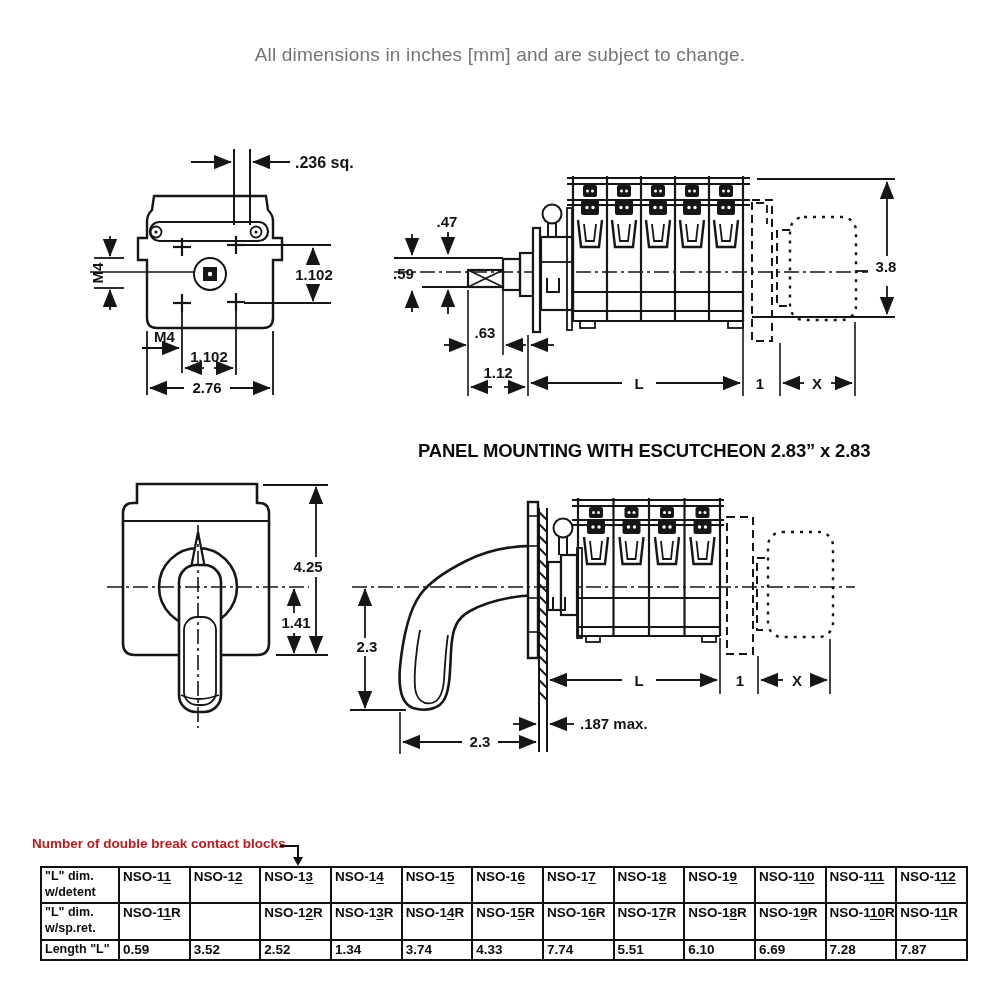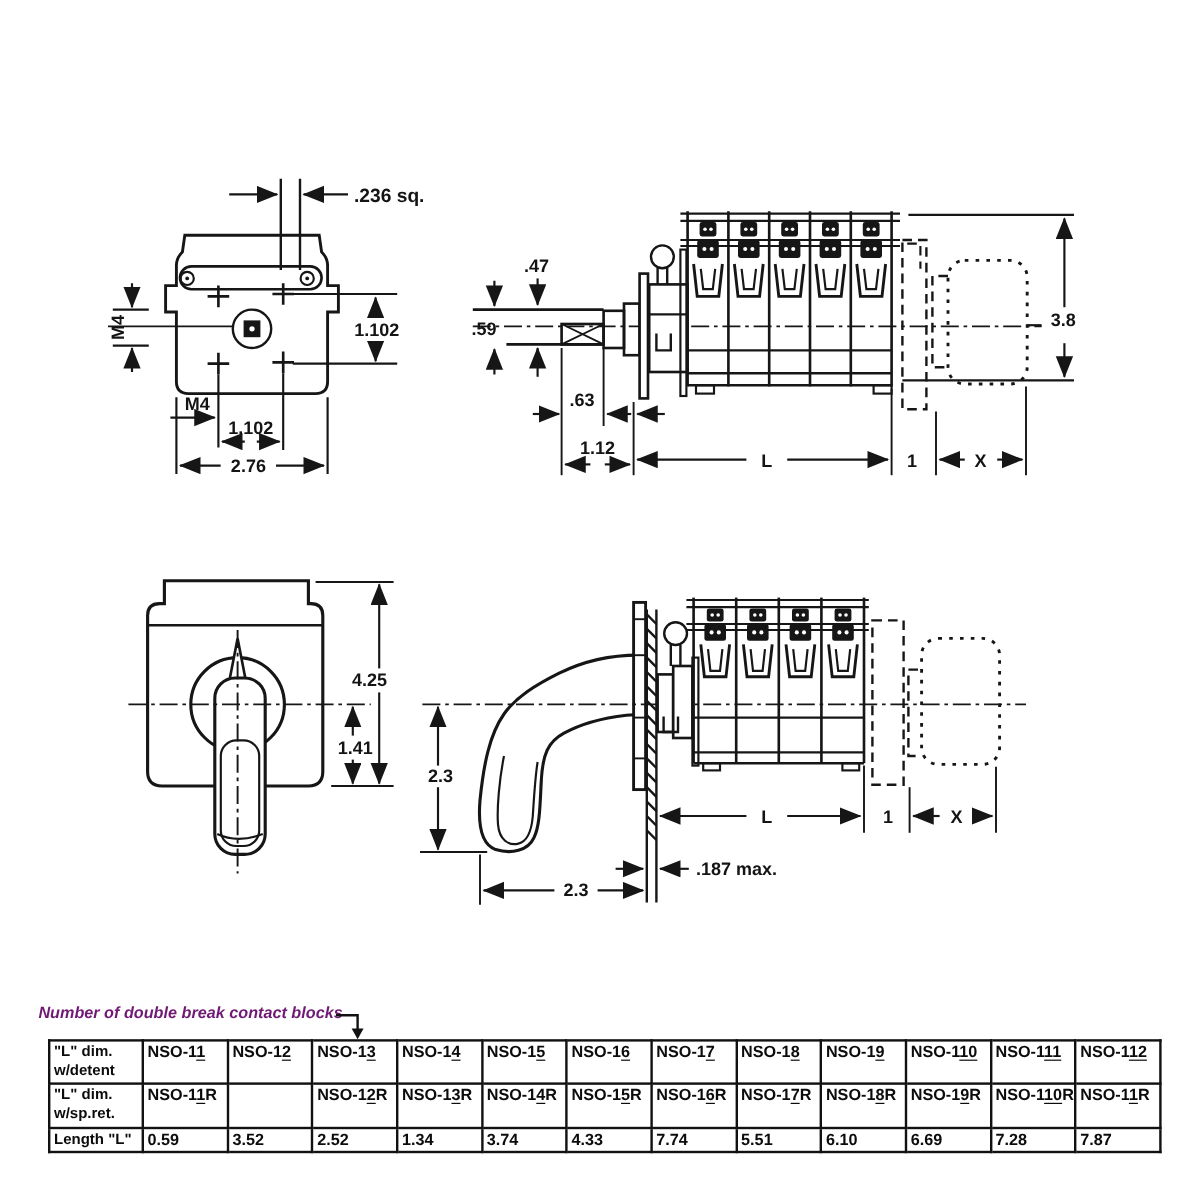--- a/index.html
+++ b/index.html
@@ -10,34 +10,35 @@
   .panel-heading{position:absolute;left:418px;top:440px;font-size:18.5px;font-weight:700;
         letter-spacing:-.2px;color:#0c0c0c;white-space:nowrap;}
   .fig{position:absolute;}
   svg{display:block;}
   .ln{stroke:#161616;fill:none;stroke-width:2;}
   .t1{stroke-width:1.6;} .t18{stroke-width:1.8;} .t22{stroke-width:2.2;} .t24{stroke-width:2.4;} .t26{stroke-width:2.6;}
   .wfill{fill:#fff;}
   .dash{stroke-dasharray:8 5;} .dot{stroke-dasharray:3 6;} .cline{stroke-dasharray:15 4 3 4;}
   .dt{font-family:"Liberation Sans",sans-serif;font-size:15px;font-weight:700;fill:#141414;stroke:none;}
   .dt-lg{font-size:16px;}
-  .caption{position:absolute;left:32px;top:836px;font-size:13.5px;font-weight:700;color:#701a75;font-style:italic;}
+  .caption{position:absolute;left:32px;top:836px;font-size:13.5px;font-weight:700;color:#b91c1c;}
   table.dims{position:absolute;left:40px;top:866px;width:928px;border-collapse:collapse;
         table-layout:fixed;background:#fff;}
   table.dims td{border:2px solid #111;padding:1px 3px;vertical-align:top;
         font-size:13.5px;font-weight:700;color:#0c0c0c;overflow:hidden;white-space:nowrap;}
   table.dims td.lbl{font-size:12.5px;white-space:pre-line;line-height:1.25;}
   .u{text-decoration:underline;text-underline-offset:2px;}
   tr.r1 td{height:32px;} tr.r2 td{height:33px;} tr.r3 td{height:16px;}
 </style>
 </head>
 <body>
 
 <div class="canvas">
 
+  <div class="note">All dimensions in inches [mm] and are subject to change.</div>
 
   <div class="fig" style="left:84px;top:135px;">
   <svg width="310" height="270" viewBox="0 0 310 270">
     <defs>
           <marker id="m1" markerWidth="11" markerHeight="9" refX="9.5" refY="4" orient="auto">
             <path d="M0,0 L10,4 L0,8 Z" fill="#161616"></path>
           </marker>
         </defs>
 
     <path class="ln t24" d="M63,95 L63,86 Q63,80 68,75 L70,61 L182,61 L184,75 Q189,80 189,86 L189,103 L198,103 L198,125 L189,125 L189,183 Q189,193 179,193 L73,193 Q63,193 63,183 L63,125 L54,125 L54,103 L63,103 Z"></path>
@@ -236,20 +237,21 @@
     <line class="ln t18" x1="222" y1="243" x2="131" y2="243" marker-end="url(#m2)"></line>
     <line class="ln t18" x1="256" y1="243" x2="340" y2="243" marker-end="url(#m2)"></line>
     <text class="dt" x="239" y="249" text-anchor="middle">L</text>
     <text class="dt" x="360" y="249" text-anchor="middle">1</text>
     <line class="ln t18" x1="404" y1="243" x2="383" y2="243" marker-end="url(#m2)"></line>
     <line class="ln t18" x1="431" y1="243" x2="452" y2="243" marker-end="url(#m2)"></line>
     <text class="dt" x="417" y="249" text-anchor="middle">X</text>
   </svg>
   </div>
 
+  <div class="panel-heading">PANEL MOUNTING WITH ESCUTCHEON 2.83” x 2.83</div>
 
   <div class="fig" style="left:95px;top:475px;text-align:center;">
   <svg width="290" height="290" viewBox="0 0 290 290">
     <defs>
           <marker id="m3" markerWidth="11" markerHeight="9" refX="9.5" refY="4" orient="auto">
             <path d="M0,0 L10,4 L0,8 Z" fill="#161616"></path>
           </marker>
         </defs>
     <path class="ln t26 wfill" d="M28,38 Q28,28 38,28 L42,28 L42,9 L162,9 L162,28 L164,28 Q174,28 174,38 L174,168 Q174,180 162,180 L40,180 Q28,180 28,168 Z"></path>
     <line class="ln" x1="28" y1="46" x2="174" y2="46"></line>

